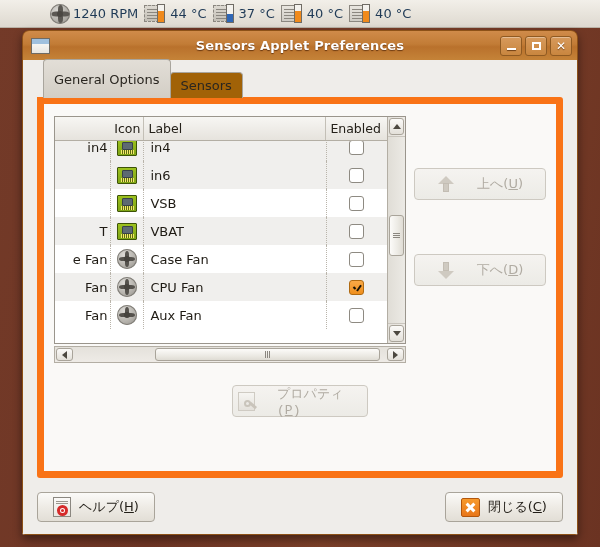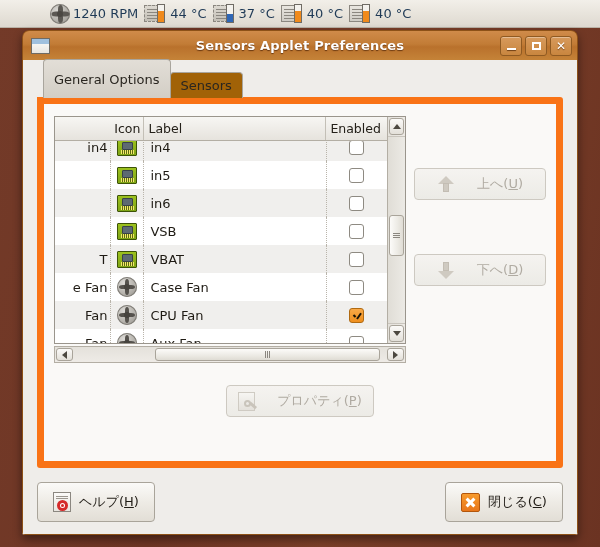--- a/index.html
+++ b/index.html
@@ -612,21 +612,22 @@
   .arrow-icon.up .head   { top: 2px; border-bottom: 8px solid #cfcac1; }
   .arrow-icon.down .head { bottom: 1px; border-top: 8px solid #cfcac1; }
 
   
   #props-row {
     display: flex;
     justify-content: flex-end;
     margin-top: 22px;
   }
   #props-btn {
-    width: 148px;
+    width: 136px;
+    font-family: Liberation Mono, monospace;
   }
   .doc-icon {
     width: 17px; height: 19px;
     position: relative;
     flex: none;
     background: linear-gradient(180deg, #f6f5f2 0%, #e4e1db 100%);
     border: 1px solid #cfcbc3;
     box-sizing: border-box;
   }
   .doc-icon .wrench {
@@ -656,21 +657,21 @@
 
   
   #action-area {
     display: flex;
     justify-content: space-between;
     align-items: center;
     margin-top: 14px;
     flex: none;
   }
   .btn.action {
-    height: 40px;
+    height: 30px;
     min-width: 118px;
     padding: 0 14px;
     gap: 8px;
   }
   .help-icon {
     width: 18px; height: 20px;
     background: linear-gradient(180deg, #fbfaf8 0%, #e9e6e0 100%);
     border: 1px solid #8b8780;
     box-sizing: border-box;
     position: relative;
@@ -843,33 +844,20 @@
                           <div class="chip-icon">
                             <div class="core"></div>
                             <div class="pins"></div>
                           </div>
                         </div>
                         <div class="cell c-label">in4</div>
                         <div class="cell c-en">
                           <div class="cbox"></div>
                         </div>
                       </div>
-                      <div class="row">
-                        <div class="cell c-name"></div>
-                        <div class="cell c-icon">
-                          <div class="chip-icon">
-                            <div class="core"></div>
-                            <div class="pins"></div>
-                          </div>
-                        </div>
-                        <div class="cell c-label">in5</div>
-                        <div class="cell c-en">
-                          <div class="cbox"></div>
-                        </div>
-                      </div>
                       <div class="row alt">
                         <div class="cell c-name"></div>
                         <div class="cell c-icon">
                           <div class="chip-icon">
                             <div class="core"></div>
                             <div class="pins"></div>
                           </div>
                         </div>
                         <div class="cell c-label">in6</div>
                         <div class="cell c-en">

